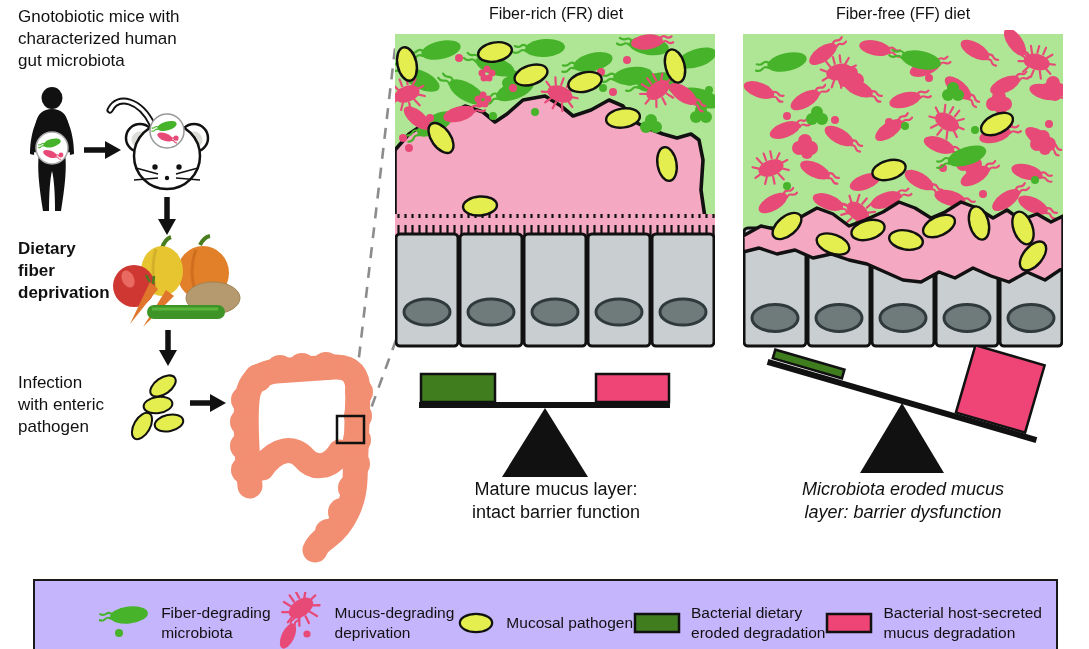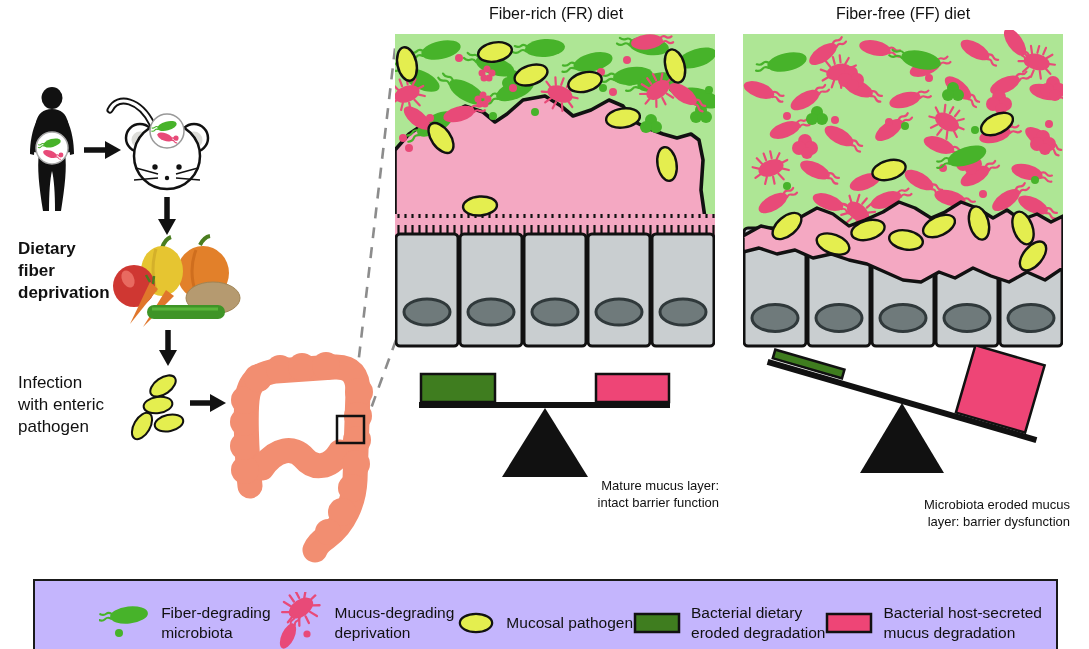--- a/index.html
+++ b/index.html
@@ -1,21 +1,21 @@
 <!DOCTYPE html>
 <html style="--fiber-degrading-green: #47b32a; --mucus-degrading-pink: #e84a78; --pathogen-yellow: #e4ee4f; --lumen-green: #aee695; --mucus-pink: #f4a8c2; --epithelial-cell-gray: #c9ced0; --nucleus-gray: #6f7a7b; --colon-salmon: #f28e71; --scale-dark-green: #3f7d1f; --scale-pink: #ee4576; --dashed-gray: #8c8c8c; --outline-black: #111111;"><head>
 <meta charset="utf-8">
 <style>
   html,body{margin:0;padding:0;background:#fff;}
   .canvas{position:relative;width:1089px;height:649px;background:#fff;overflow:hidden;
           font-family:"Liberation Sans",sans-serif;color:#111;}
   .abs{position:absolute;}
   .lbl{font-size:17px;line-height:1.28;white-space:pre-line;}
   .ptitle{font-size:16px;text-align:center;}
-  .caption{font-size:13px;line-height:1.3;text-align:right;white-space:pre-line;}
+  .caption{font-size:18px;line-height:1.3;text-align:center;white-space:pre-line;}
   .legend-box{position:absolute;left:33px;top:551px;width:1025px;height:87px;
               border:2.5px solid #1a1a1a;box-sizing:border-box;display:flex;
               align-items:center;justify-content:flex-end;padding:0 14px;background:#c4b5fd;margin-top:28px;}
   .legend-item{display:flex;align-items:center;gap:8px;}
   .legend-label{font-size:15.5px;line-height:1.25;white-space:pre-line;}
   
   .fill-g{fill:var(--fiber-degrading-green,#47b32a);}
   .fla-g{stroke:var(--fiber-degrading-green,#47b32a);fill:none;stroke-width:2.2;stroke-linecap:round;}
   .fill-p{fill:var(--mucus-degrading-pink,#e84a78);}
   .fla-p{stroke:var(--mucus-degrading-pink,#e84a78);fill:none;stroke-width:2.2;stroke-linecap:round;}
@@ -364,33 +364,36 @@
 
   <svg class="abs" style="left:752px;top:346px;" width="320" height="138" viewBox="0 0 320 138">
     <g transform="rotate(16.2 150 55)">
       <rect class="blackfill" x="10" y="52" width="280" height="6"></rect>
       <rect class="greenw" x="14" y="41" width="72" height="9" stroke-width="2"></rect>
       <rect class="pinkw" x="205" y="-19" width="72" height="70"></rect>
     </g>
     <polygon class="blackfill" points="150,57 108,127 192,127"></polygon>
   </svg>
 
+  <div class="abs lbl" style="left:18px;top:6px;width:220px;">Gnotobiotic mice with
+characterized human
+gut microbiota</div>
   <div class="abs lbl" style="left:18px;top:238px;width:120px;font-weight:bold;">Dietary
 fiber
 deprivation</div>
   <div class="abs lbl" style="left:18px;top:372px;width:130px;">Infection
 with enteric
 pathogen</div>
 
   <div class="abs ptitle" style="left:393px;top:5px;width:326px;">Fiber-rich (FR) diet</div>
   <div class="abs ptitle" style="left:740px;top:5px;width:326px;">Fiber-free (FF) diet</div>
 
   <div class="abs caption" style="left:393px;top:478px;width:326px;">Mature mucus layer:
 intact barrier function</div>
-  <div class="abs caption" style="left:736px;top:497px;width:334px;">Microbiota eroded mucus
+  <div class="abs caption" style="left:736px;top:478px;width:334px;font-style:italic;">Microbiota eroded mucus
 layer: barrier dysfunction</div>
 
   <div class="legend-box">
     <div class="legend-item">
       <svg width="54" height="44" viewBox="0 0 54 44">
         <use href="#bactG" transform="translate(30,14) rotate(-6) scale(0.95)"></use>
         <use href="#dotG" transform="translate(20,32)"></use>
       </svg>
       <span class="legend-label">Fiber-degrading
 microbiota</span>

